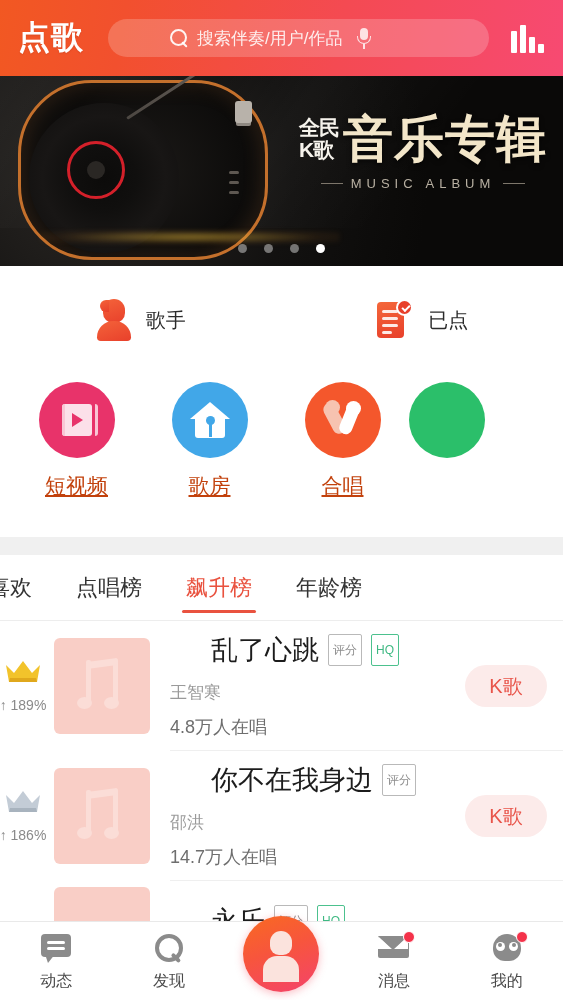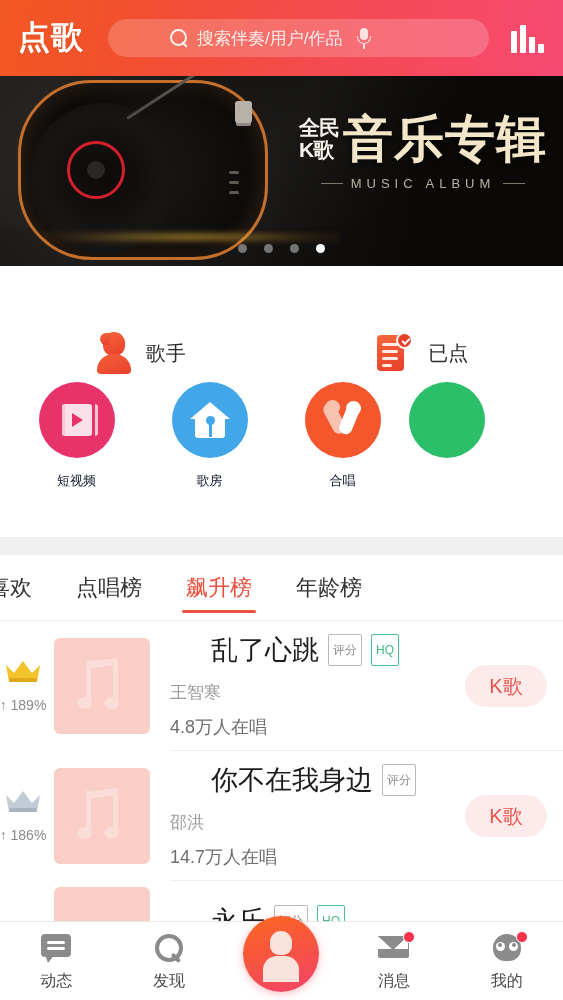--- a/index.html
+++ b/index.html
@@ -142,21 +142,21 @@
   }
   .banner-dots i {
     display: block; width: 9px; height: 9px; border-radius: 50%;
     background: rgba(255,255,255,.42);
   }
   .banner-dots i.on { background: #fff; }
 
   
   .quickrow {
     position: absolute; top: 266px; left: 0; width: 563px; height: 108px;
-    display: flex; align-items: flex-end; background: #fff;
+    display: flex; align-items: center; background: #fff;
   }
   .quick { flex: 1 1 0; display: flex; align-items: center; justify-content: center; gap: 14px; }
   .quick .qlabel { font-size: 20px; color: #2b2b2b; }
   .ic-singer { width: 36px; height: 42px; position: relative; }
   .ic-singer .head {
     position: absolute; left: 7px; top: 0; width: 22px; height: 24px;
     background: linear-gradient(160deg,#F4633A,#E8402B); border-radius: 11px 11px 10px 10px;
   }
   .ic-singer .head::after {
     content:""; position:absolute; left:-3px; top:1px; width:9px; height:12px;
@@ -200,21 +200,21 @@
   .circlerow {
     position: absolute; top: 374px; left: 0; width: 563px; height: 136px;
     display: flex; align-items: flex-start; background: #fff;
     padding-left: 10px; overflow: hidden;
   }
   .centry { width: 133px; flex: 0 0 auto; text-align: center; }
   .cbubble {
     width: 76px; height: 76px; border-radius: 50%; margin: 8px auto 0;
     position: relative; display: flex; align-items: center; justify-content: center;
   }
-  .clabel { margin-top: 14px; font-size: 13px; color: #0f172a; }
+  .clabel { margin-top: 14px; font-size: 21px; color: #c2410c; text-decoration: underline; }
   .sv-play {
     width: 30px; height: 32px; background: rgba(255,255,255,.85); border-radius: 3px;
     position: relative;
   }
   .sv-play::before {
     content:""; position:absolute; left:10px; top:9px; width:0; height:0;
     border-left: 11px solid #E8336A; border-top: 7px solid transparent; border-bottom: 7px solid transparent;
   }
   .sv-play::after {
     content:""; position:absolute; left:0; top:0; width:100%; height:100%;

